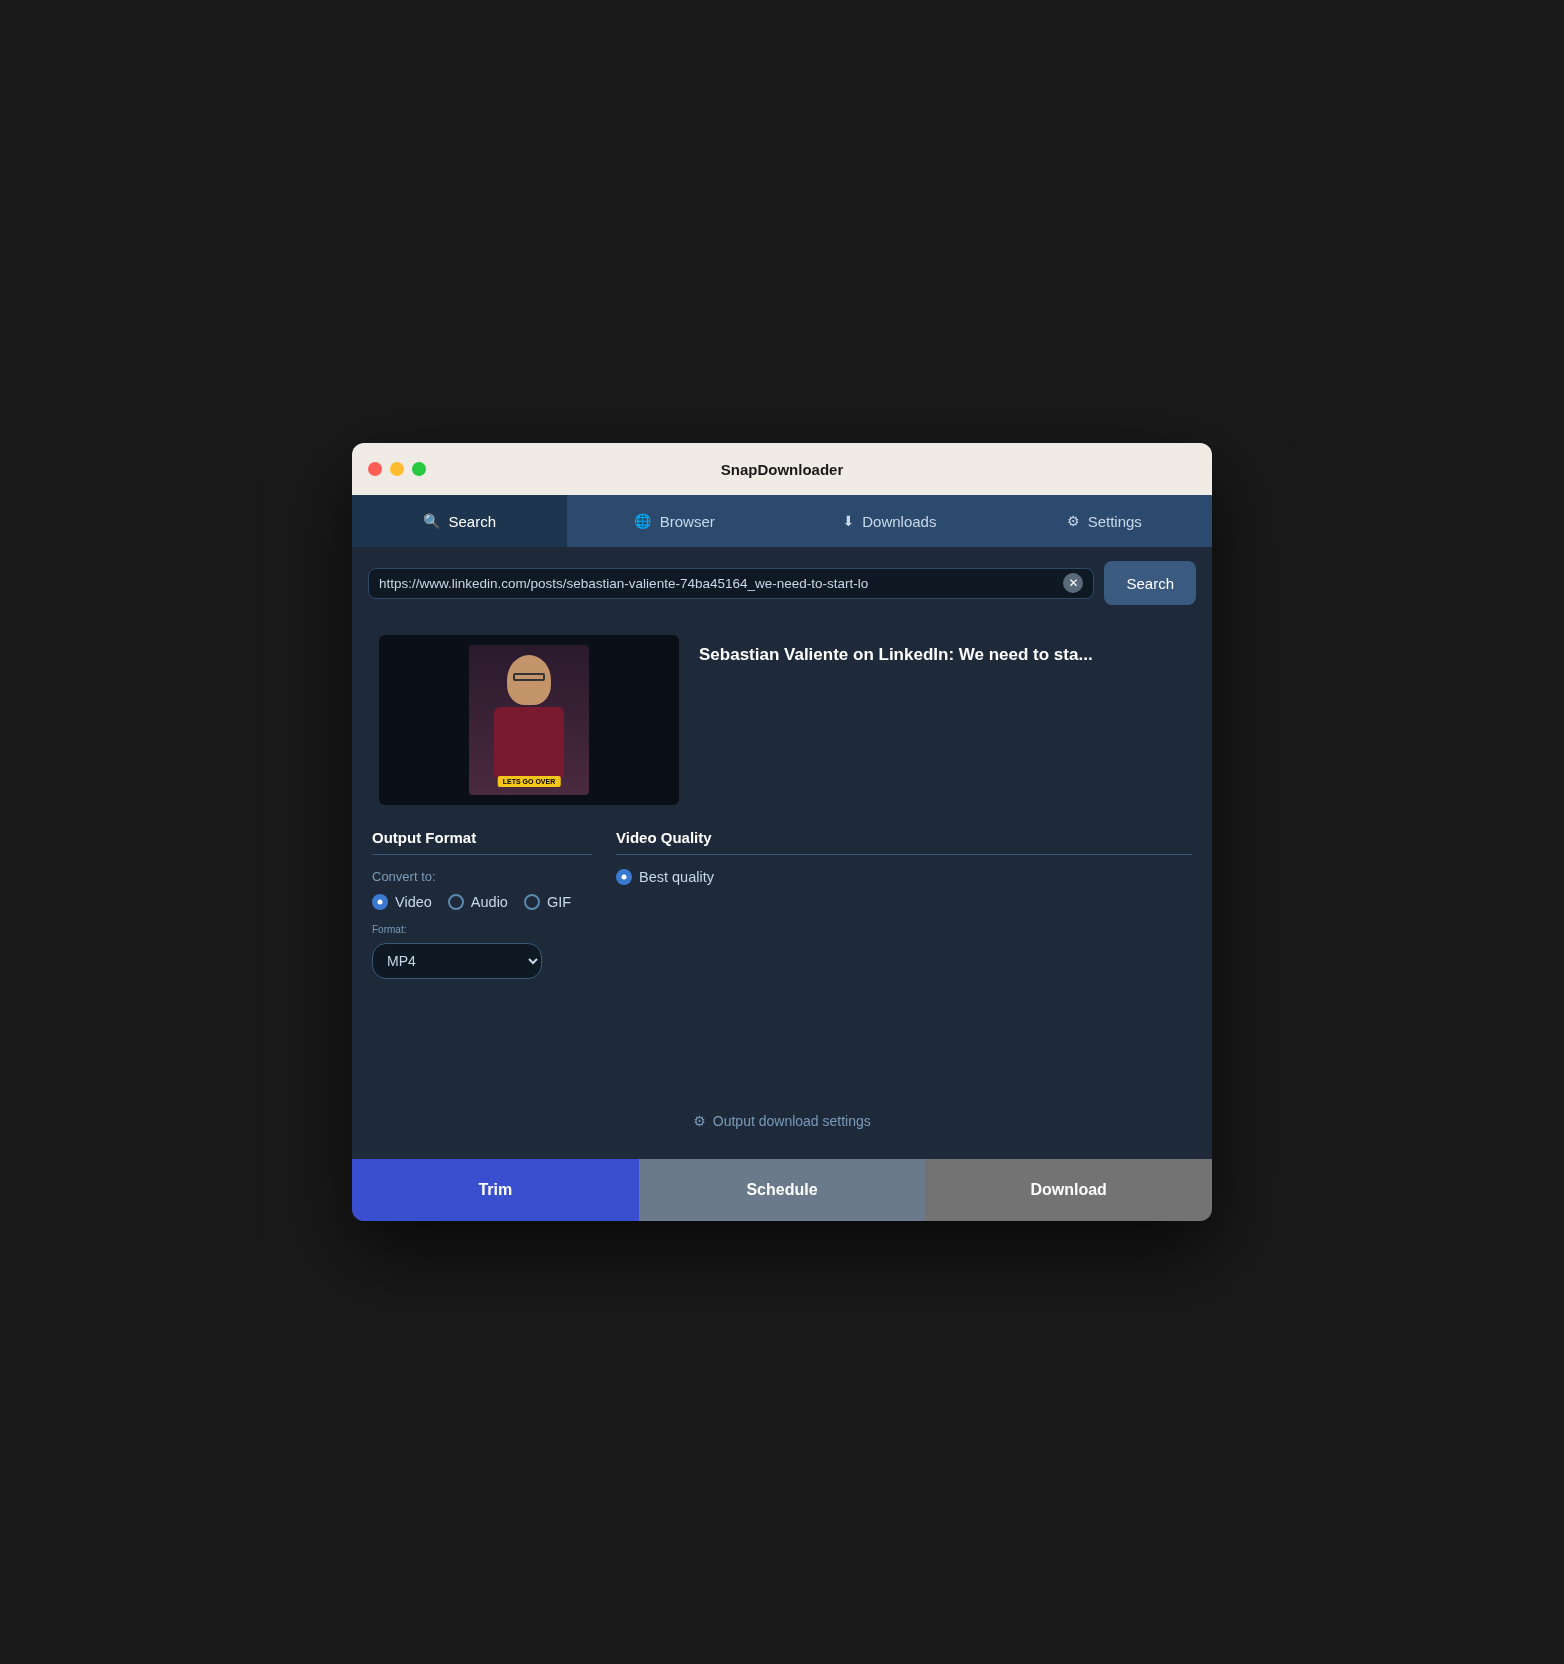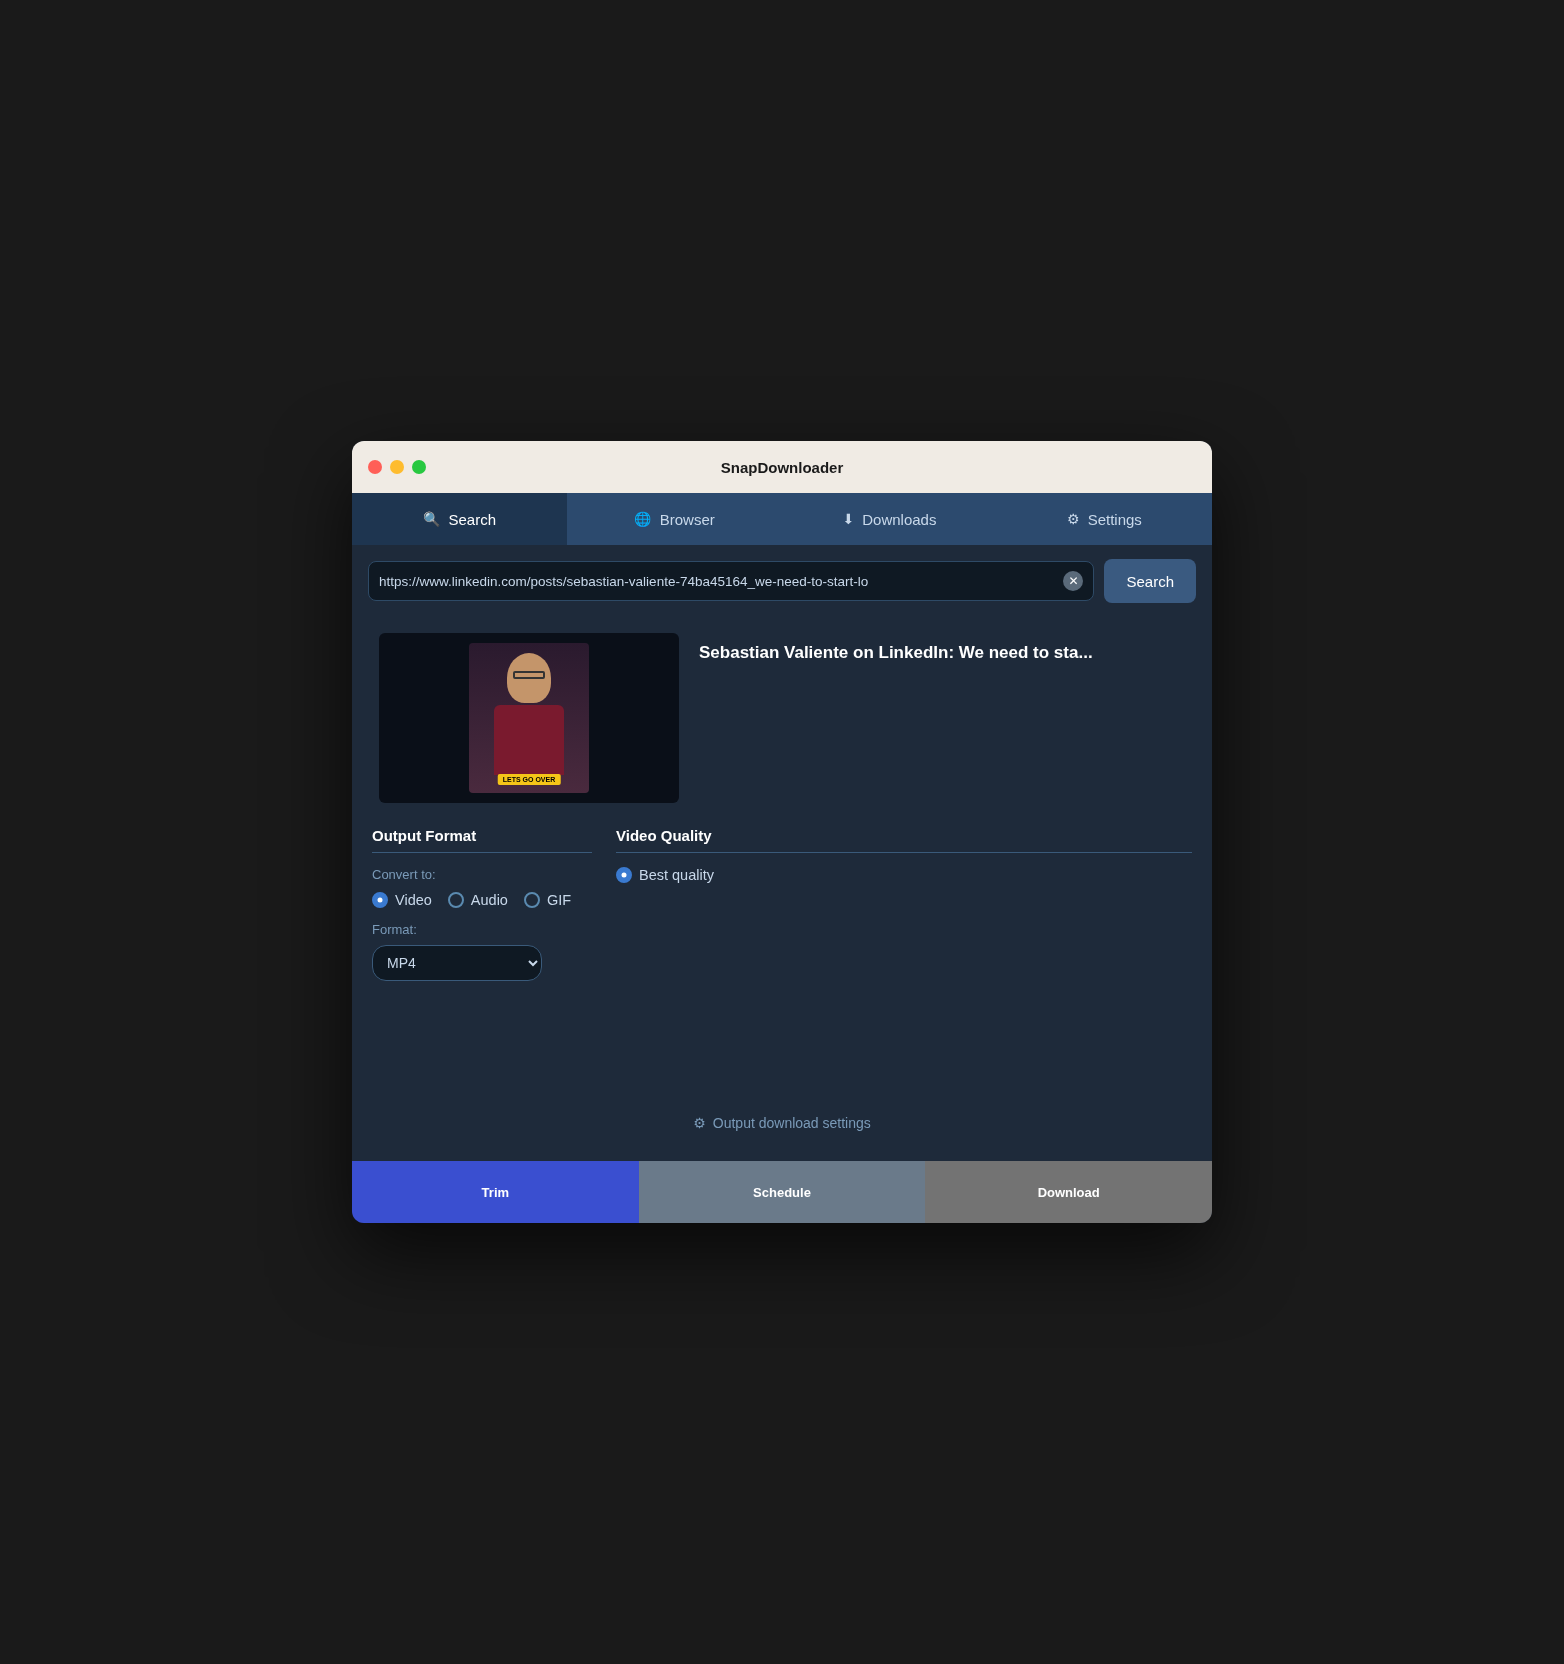--- a/index.html
+++ b/index.html
@@ -95,21 +95,21 @@
       align-items: center;
     }
 
     .url-input-wrapper {
       flex: 1;
       background: #0f1923;
       border-radius: 8px;
       display: flex;
       align-items: center;
       padding: 0 10px;
-      height: 40px;
+      height: 31px;
       border: 1px solid #2e4a66;
     }
 
     .url-input {
       flex: 1;
       background: transparent;
       border: none;
       outline: none;
       color: #c8d8ea;
       font-size: 13.5px;
@@ -323,21 +323,21 @@
     }
 
     .radio-item label {
       color: #c8d8ea;
       font-size: 14.5px;
       cursor: pointer;
     }
 
     .format-label {
       color: #7a9ab8;
-      font-size: 13px;
+      font-size: 10px;
       margin-bottom: 8px;
     }
 
     .format-select {
       background: #0f1923;
       color: #c8d8ea;
       border: 1px solid #3a5a7a;
       border-radius: 14px;
       height: 36px;
       padding: 0 10px;
@@ -373,21 +373,21 @@
 
     
     .action-bar {
       display: flex;
       height: 62px;
     }
 
     .action-btn {
       flex: 1;
       border: none;
-      font-size: 13px;
+      font-size: 16px;
       font-weight: 700;
       cursor: pointer;
       color: #ffffff;
       transition: filter 0.15s;
     }
 
     .action-btn.trim {
       background: #3a4fd0;
     }
 

